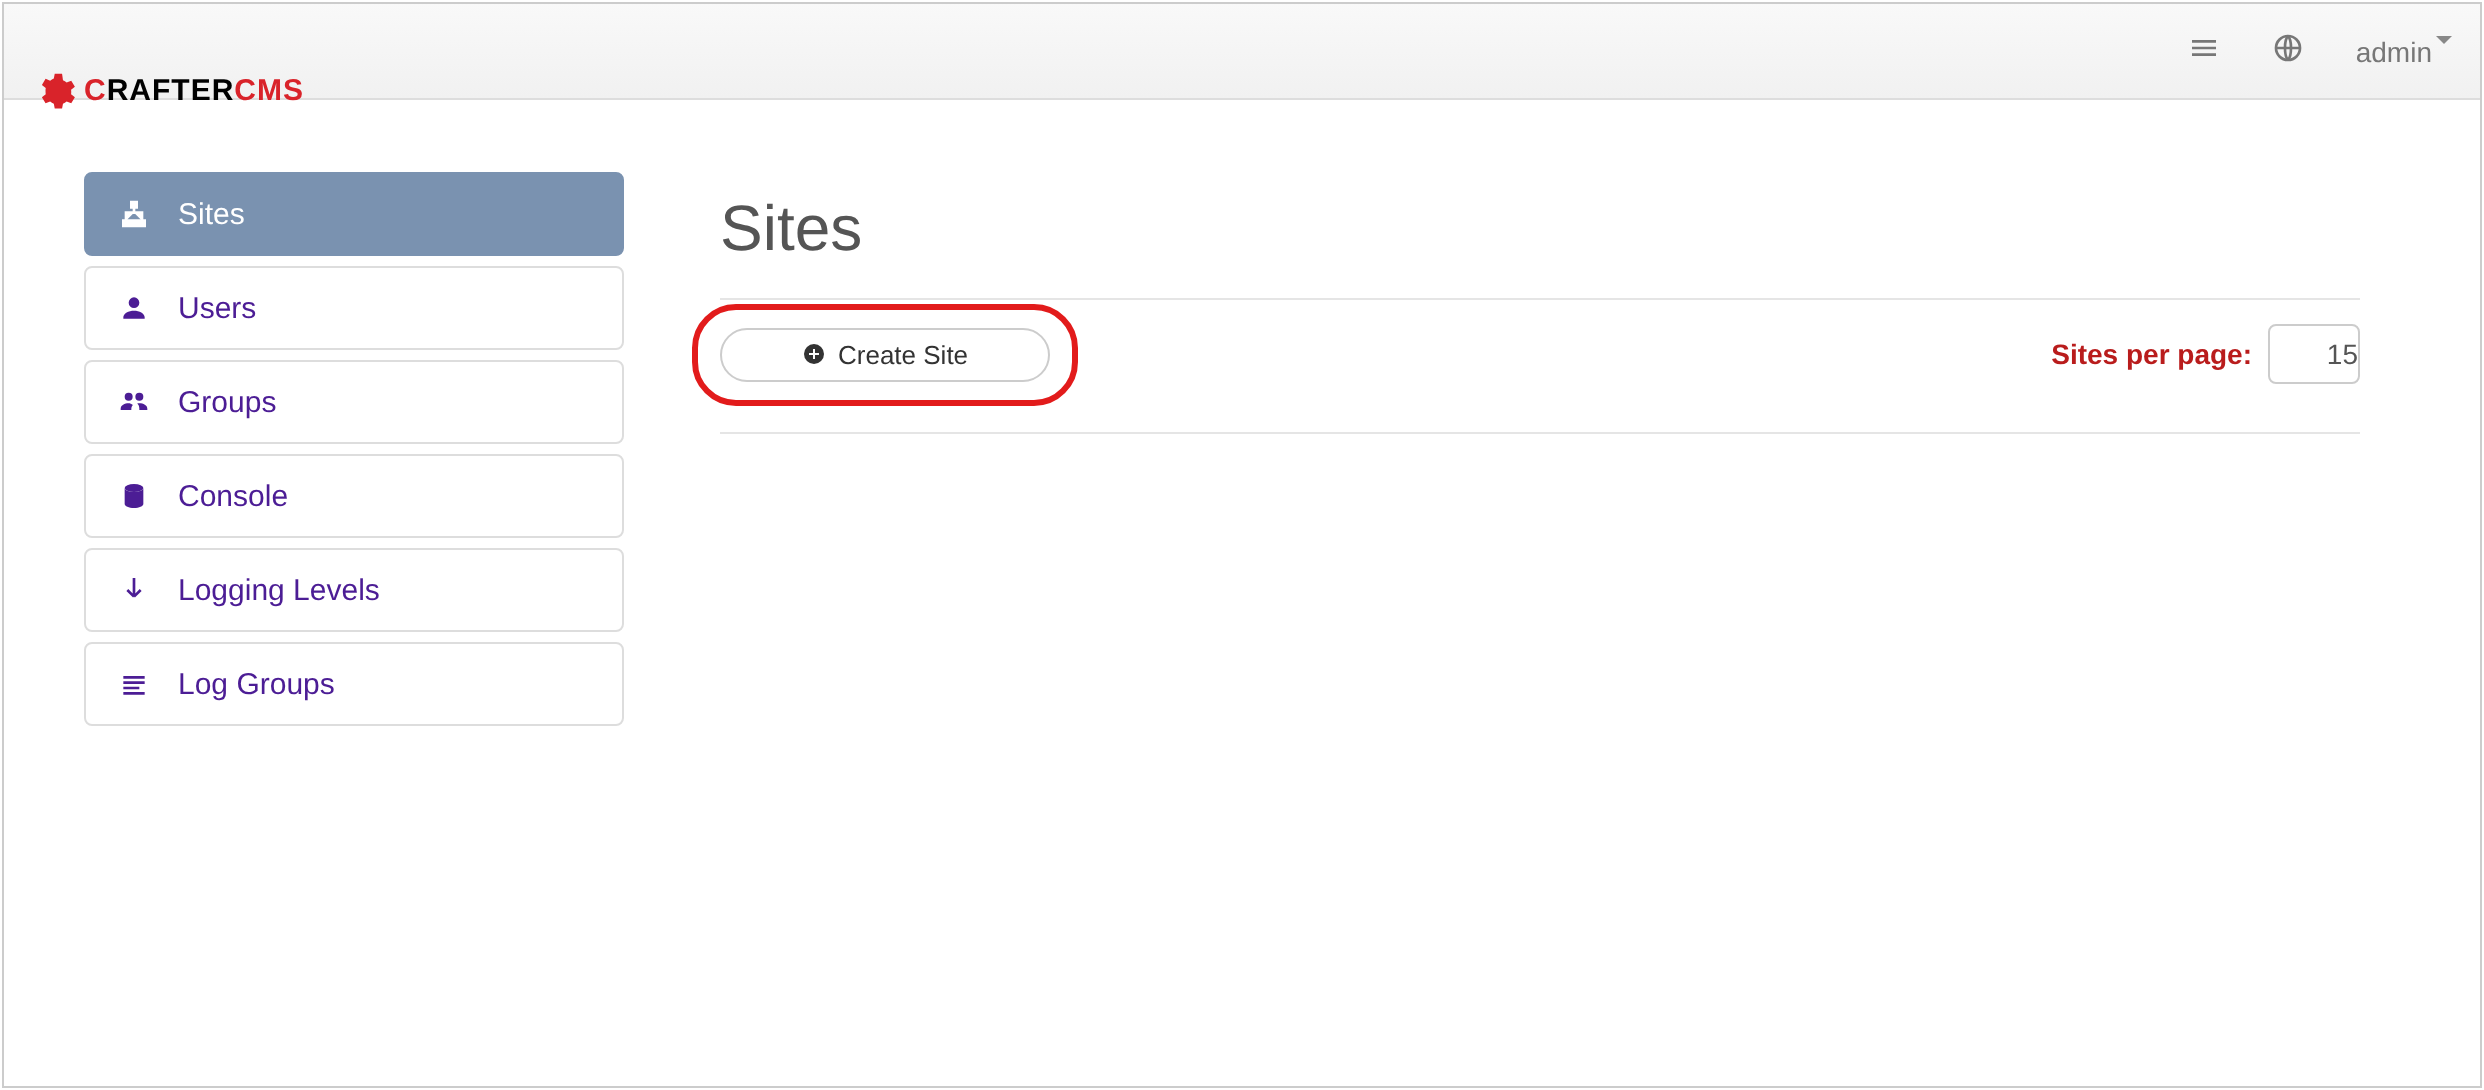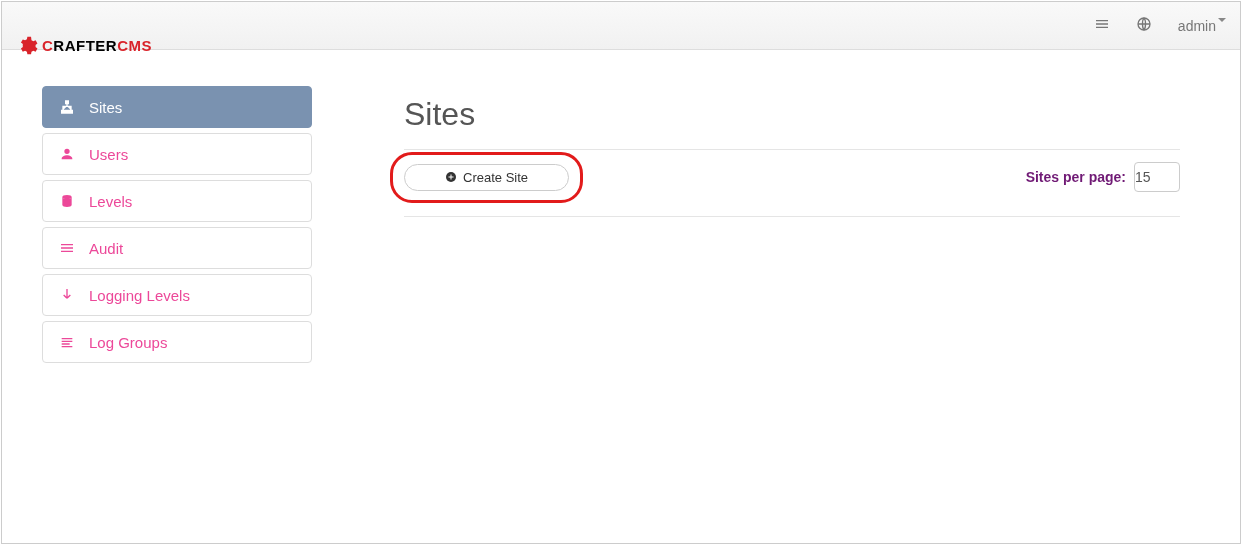--- a/index.html
+++ b/index.html
@@ -62,35 +62,35 @@
   }
   .caret {
     width: 0; height: 0;
     border-left: 4px solid transparent;
     border-right: 4px solid transparent;
     border-top: 4px solid #888;
   }
   .content {
     display: flex;
     padding: 36px 40px;
-    gap: 92px;
+    gap: 48px;
   }
   .sidebar {
     width: 270px;
   }
   .nav-item {
     display: flex;
     align-items: center;
     gap: 14px;
     height: 42px;
     border: 1px solid #ddd;
     border-radius: 4px;
     margin-bottom: 5px;
     padding: 0 16px;
-    color: #ec4899;
+    color: #4c1d95;
     background: #fff;
     cursor: pointer;
     font-size: 15px;
   }
   .nav-item.active {
     background: #7a92b0;
     border-color: #7a92b0;
     color: #fff;
   }
   .nav-item svg { width: 16px; height: 16px; flex-shrink: 0; }
@@ -143,27 +143,27 @@
     cursor: pointer;
   }
   .create-btn svg { width: 12px; height: 12px; }
   .per-page {
     margin-left: auto;
     display: flex;
     align-items: center;
     gap: 8px;
     font-size: 14px;
   }
-  .per-page-label { font-weight: 700; color: #701a75; }
+  .per-page-label { font-weight: 700; color: #b91c1c; }
   .per-page-input {
     width: 46px;
     height: 30px;
     border: 1px solid #ccc;
     border-radius: 4px;
-    text-align: left;
+    text-align: right;
     font-size: 14px;
     color: #555;
   }
 </style>
 </head>
 <body>
 
 <div class="outer">
   <div class="topbar">
     <div class="logo">
@@ -206,30 +206,30 @@
         <span>Sites</span>
       </div>
       <div class="nav-item">
         <svg viewBox="0 0 24 24">
             <path fill="currentColor" d="M12 12a4 4 0 100-8 4 4 0 000 8zm0 2c-4 0-8 2-8 5v1h16v-1c0-3-4-5-8-5z"></path>
           </svg>
         <span>Users</span>
       </div>
       <div class="nav-item">
         <svg viewBox="0 0 24 24">
+            <path fill="currentColor" d="M8 11a3 3 0 100-6 3 3 0 000 6zm8 0a3 3 0 100-6 3 3 0 000 6zm-8 2c-3 0-6 1.5-6 4v1h8v-1c0-1 .4-2 1.2-2.8C10 13.4 9 13 8 13zm8 0c-.5 0-1 .1-1.6.2 1 .9 1.6 2 1.6 3.8v1h6v-1c0-2.5-3-4-6-4z"></path>
+          </svg>
+        <span>Groups</span>
+      </div>
+      <div class="nav-item">
+        <svg viewBox="0 0 24 24">
             <ellipse cx="12" cy="6" rx="7" ry="3" fill="currentColor"></ellipse>
             <path fill="currentColor" d="M5 6v6c0 1.7 3.1 3 7 3s7-1.3 7-3V6c0 1.7-3.1 3-7 3S5 7.7 5 6zm0 6v6c0 1.7 3.1 3 7 3s7-1.3 7-3v-6c0 1.7-3.1 3-7 3s-7-1.3-7-3z"></path>
           </svg>
-        <span>Levels</span>
-      </div>
-      <div class="nav-item">
-        <svg viewBox="0 0 24 24">
-            <path fill="currentColor" d="M3 6h18v2H3zM3 11h18v2H3zM3 16h18v2H3z"></path>
-          </svg>
-        <span>Audit</span>
+        <span>Console</span>
       </div>
       <div class="nav-item">
         <svg viewBox="0 0 24 24">
             <path fill="currentColor" d="M12 3v14m0 0l-5-5m5 5l5-5" stroke="currentColor" stroke-width="2"></path>
           </svg>
         <span>Logging Levels</span>
       </div>
       <div class="nav-item">
         <svg viewBox="0 0 24 24">
             <path fill="currentColor" d="M4 6h16v2H4zM4 10h16v2H4zM4 14h12v2H4zM4 18h16v2H4z"></path>

